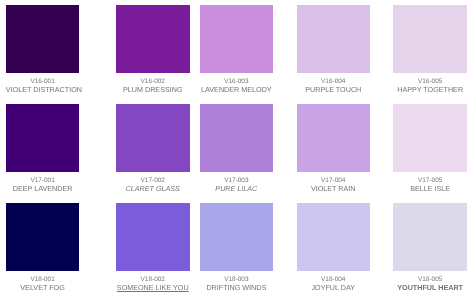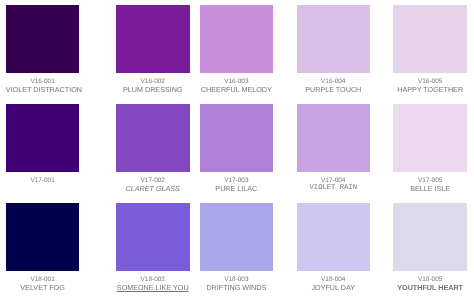--- a/index.html
+++ b/index.html
@@ -82,50 +82,51 @@
     <div class="swatch-name" style="color: rgb(115, 115, 117);">VIOLET DISTRACTION</div>
   </div>
   <div class="swatch-cell col-2 row-1">
     <div class="swatch-chip" style="background-color: rgb(122, 27, 154);"></div>
     <div class="swatch-code" style="color: rgb(119, 119, 121);">V16-002</div>
     <div class="swatch-name" style="color: rgb(115, 115, 117);">PLUM DRESSING</div>
   </div>
   <div class="swatch-cell col-3 row-1">
     <div class="swatch-chip" style="background-color: rgb(202, 143, 220);"></div>
     <div class="swatch-code" style="color: rgb(119, 119, 121);">V16-003</div>
-    <div class="swatch-name" style="color: rgb(115, 115, 117);">CHEERFUL MELODY</div>
+    <div class="swatch-name" style="color: rgb(115, 115, 117);">LAVENDER MELODY</div>
   </div>
   <div class="swatch-cell col-4 row-1">
     <div class="swatch-chip" style="background-color: rgb(216, 192, 232);"></div>
     <div class="swatch-code" style="color: rgb(119, 119, 121);">V16-004</div>
     <div class="swatch-name" style="color: rgb(115, 115, 117);">PURPLE TOUCH</div>
   </div>
   <div class="swatch-cell col-5 row-1">
     <div class="swatch-chip" style="background-color: rgb(229, 211, 233);"></div>
     <div class="swatch-code" style="color: rgb(119, 119, 121);">V16-005</div>
     <div class="swatch-name" style="color: rgb(115, 115, 117);">HAPPY TOGETHER</div>
   </div>
   <div class="swatch-cell col-1 row-2">
     <div class="swatch-chip" style="background-color: rgb(64, 0, 116);"></div>
     <div class="swatch-code" style="color: rgb(119, 119, 121);">V17-001</div>
+    <div class="swatch-name" style="color: rgb(115, 115, 117);">DEEP LAVENDER</div>
   </div>
   <div class="swatch-cell col-2 row-2">
     <div class="swatch-chip" style="background-color: rgb(132, 71, 194);"></div>
     <div class="swatch-code" style="color: rgb(119, 119, 121);">V17-002</div>
     <div class="swatch-name" style="color: rgb(115, 115, 117); font-style: italic;">CLARET GLASS</div>
   </div>
   <div class="swatch-cell col-3 row-2">
     <div class="swatch-chip" style="background-color: rgb(174, 128, 216);"></div>
     <div class="swatch-code" style="color: rgb(119, 119, 121);">V17-003</div>
-    <div class="swatch-name" style="color: rgb(115, 115, 117);">PURE LILAC</div>
+    <div class="swatch-name" style="color: rgb(115, 115, 117); font-style: italic;">PURE LILAC</div>
   </div>
   <div class="swatch-cell col-4 row-2">
     <div class="swatch-chip" style="background-color: rgb(200, 164, 228);"></div>
     <div class="swatch-code" style="color: rgb(119, 119, 121);">V17-004</div>
-    <div class="swatch-name" style="color: rgb(115, 115, 117); font-family: Liberation Mono, monospace;">VIOLET RAIN</div>
+    <div class="swatch-name" style="color: rgb(115, 115, 117);">VIOLET RAIN</div>
   </div>
   <div class="swatch-cell col-1 row-3">
     <div class="swatch-chip" style="background-color: rgb(0, 0, 79);"></div>
     <div class="swatch-code" style="color: rgb(119, 119, 121);">V18-001</div>
     <div class="swatch-name" style="color: rgb(115, 115, 117);">VELVET FOG</div>
   </div>
   <div class="swatch-cell col-5 row-2">
     <div class="swatch-chip" style="background-color: rgb(235, 217, 238);"></div>
     <div class="swatch-code" style="color: rgb(119, 119, 121);">V17-005</div>
     <div class="swatch-name" style="color: rgb(115, 115, 117);">BELLE ISLE</div>

